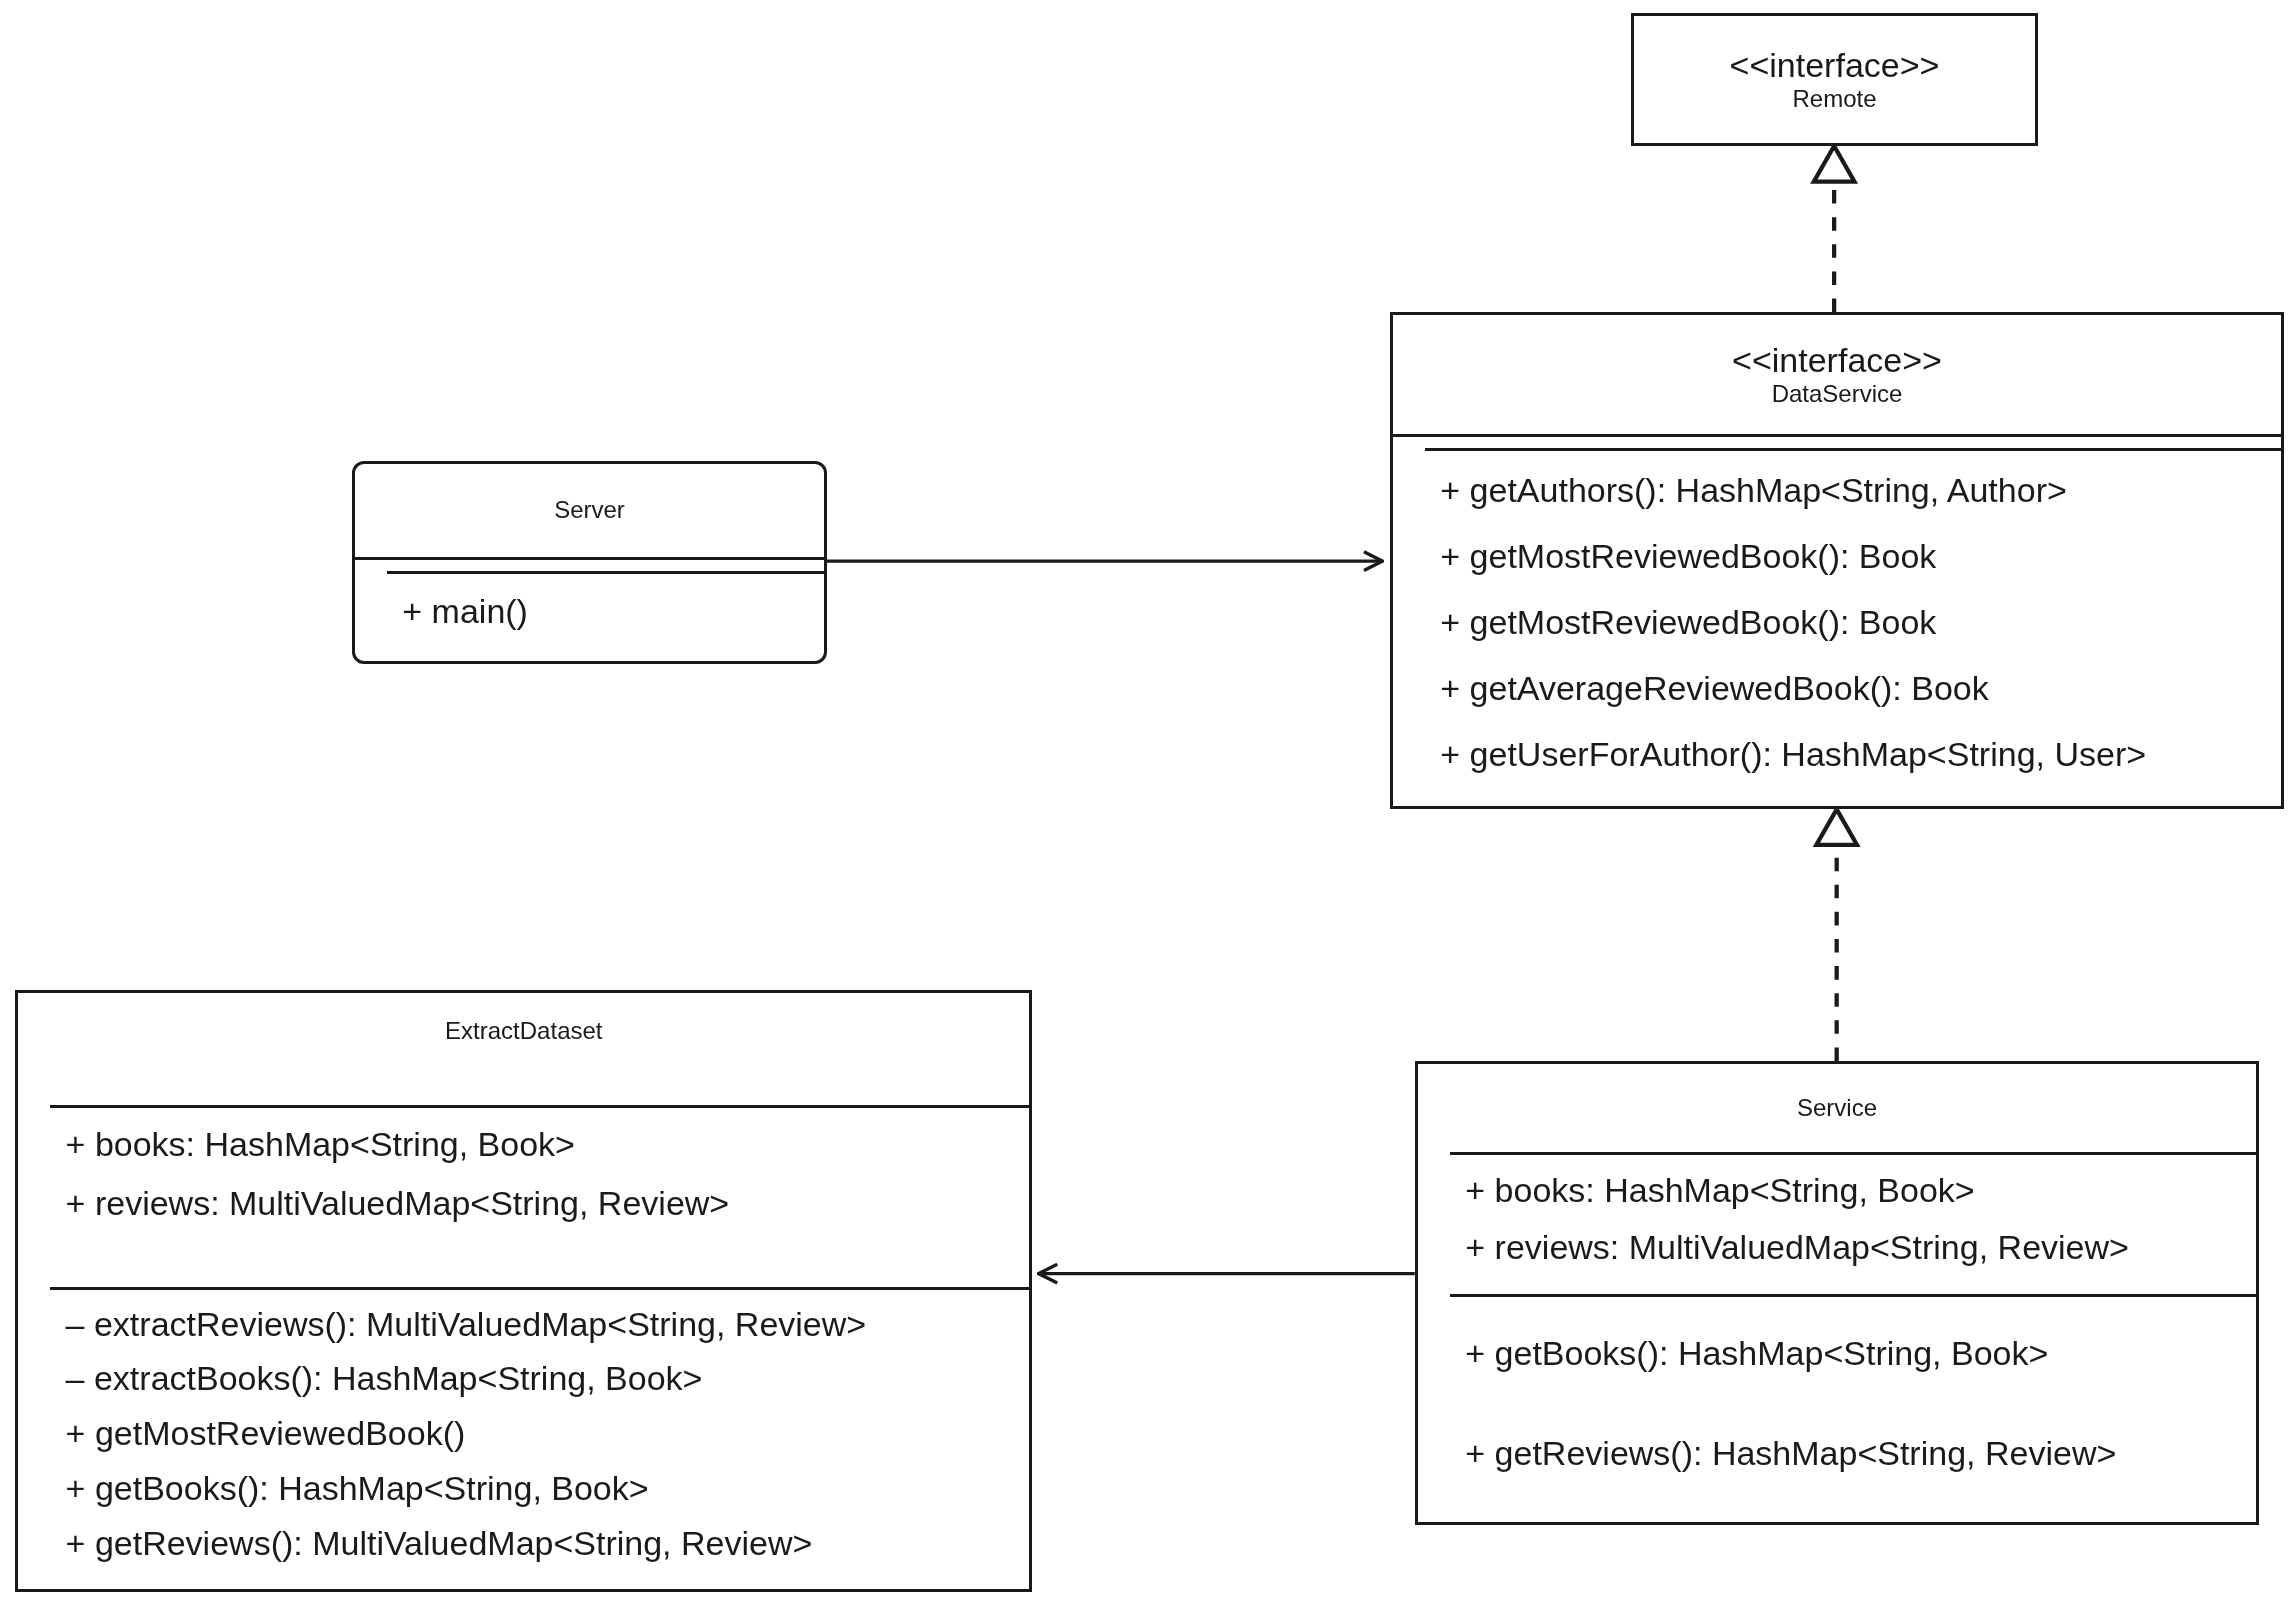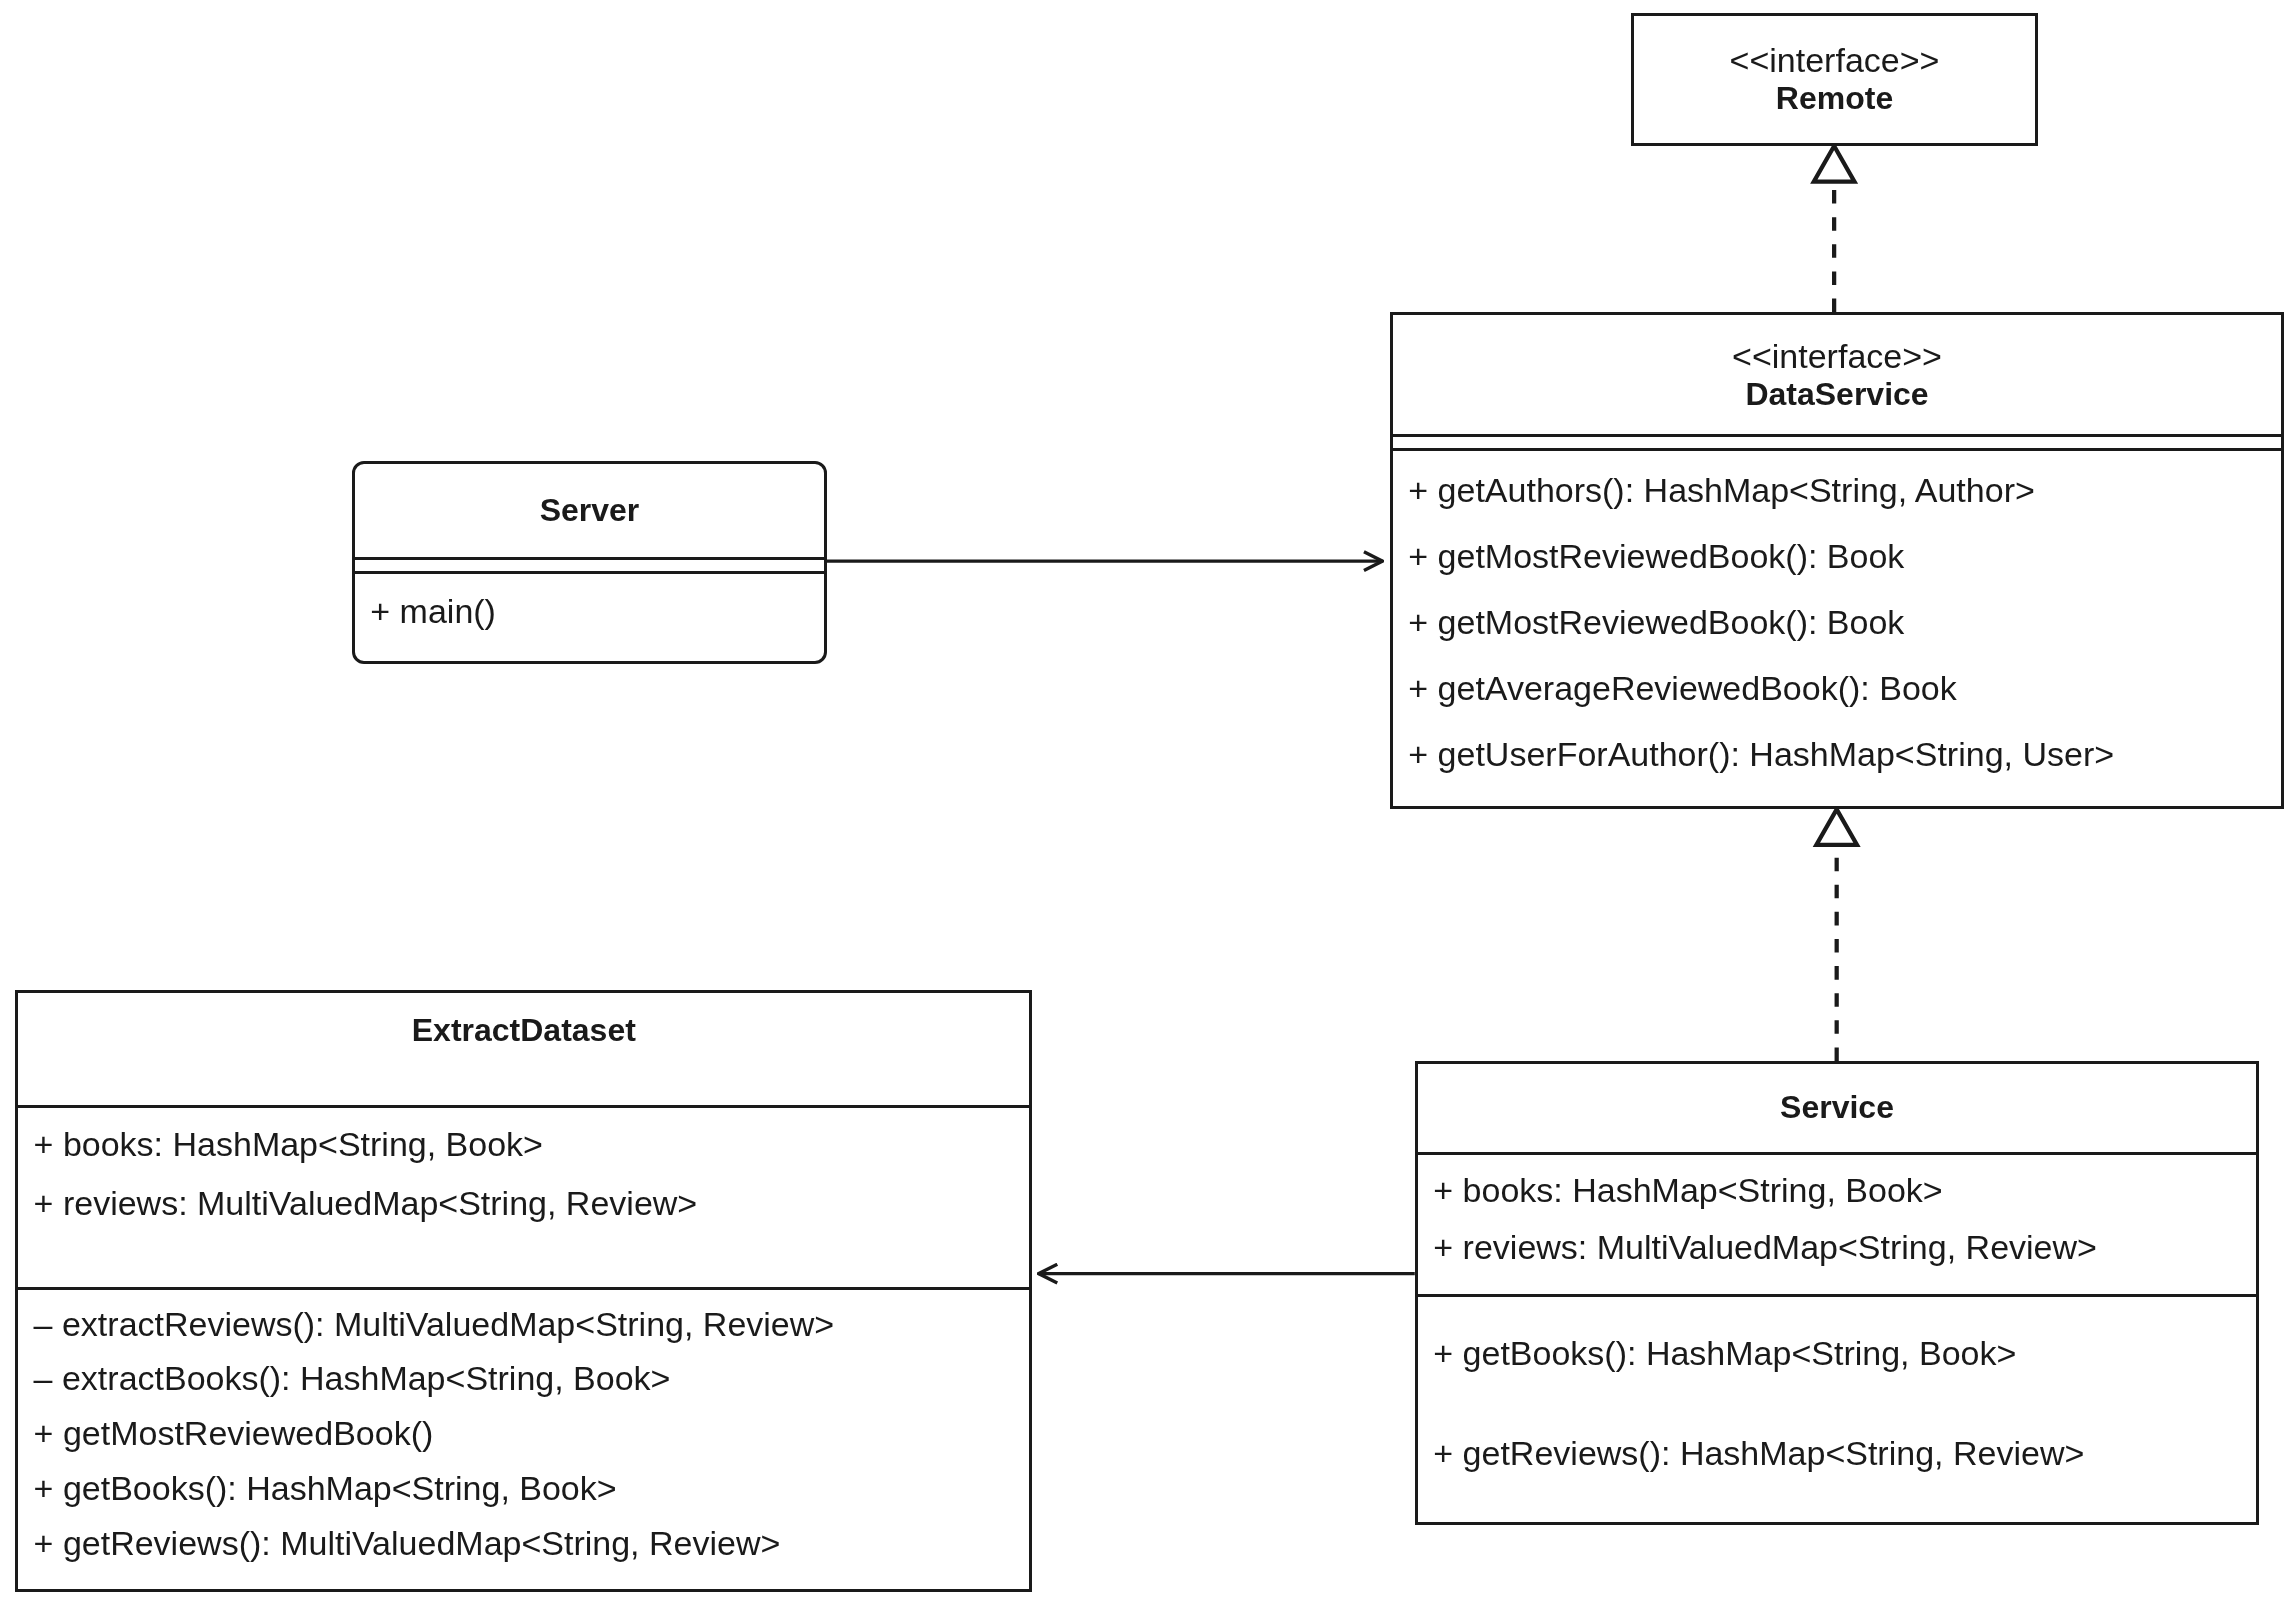--- a/index.html
+++ b/index.html
@@ -39,37 +39,38 @@
     justify-content: center;
     text-align: center;
   }
   .stereotype {
     font-size: 34px;
     color: #1a1a1a;
     line-height: 1.18;
     white-space: nowrap;
   }
   .class-title {
-    font-size: 32px;
-    font-weight: bold;
+    font-size: 24px;
+    font-weight: normal;
     color: #1a1a1a;
     line-height: 1.18;
     white-space: nowrap;
   }
   .member {
     font-size: 34px;
     color: #1a1a1a;
     line-height: 1.15;
     white-space: nowrap;
     padding-left: 15.3px;
   }
   .compartment.members {
     justify-content: space-around;
     padding-top: 6.8px;
     padding-bottom: 18px;
+    margin-left: 32px;
   }
   .compartment.empty-strip {
     min-height: 13.6px;
   }
 
   
   .edge-layer {
     position: absolute;
     left: 0;
     top: 0;

